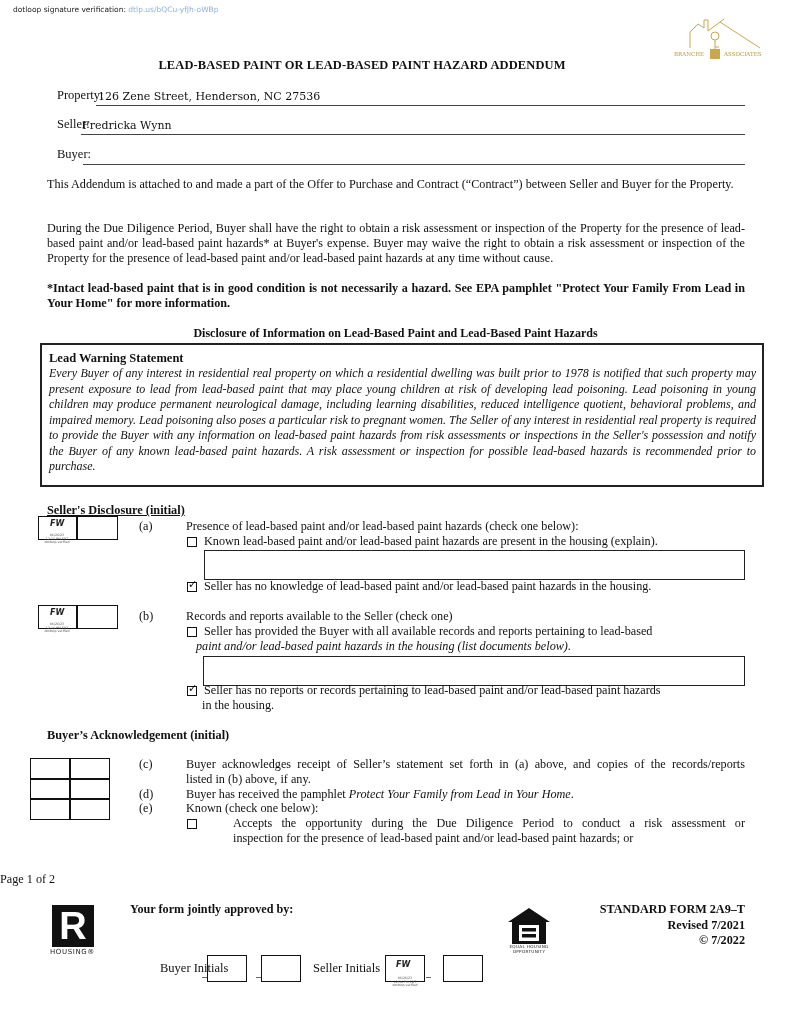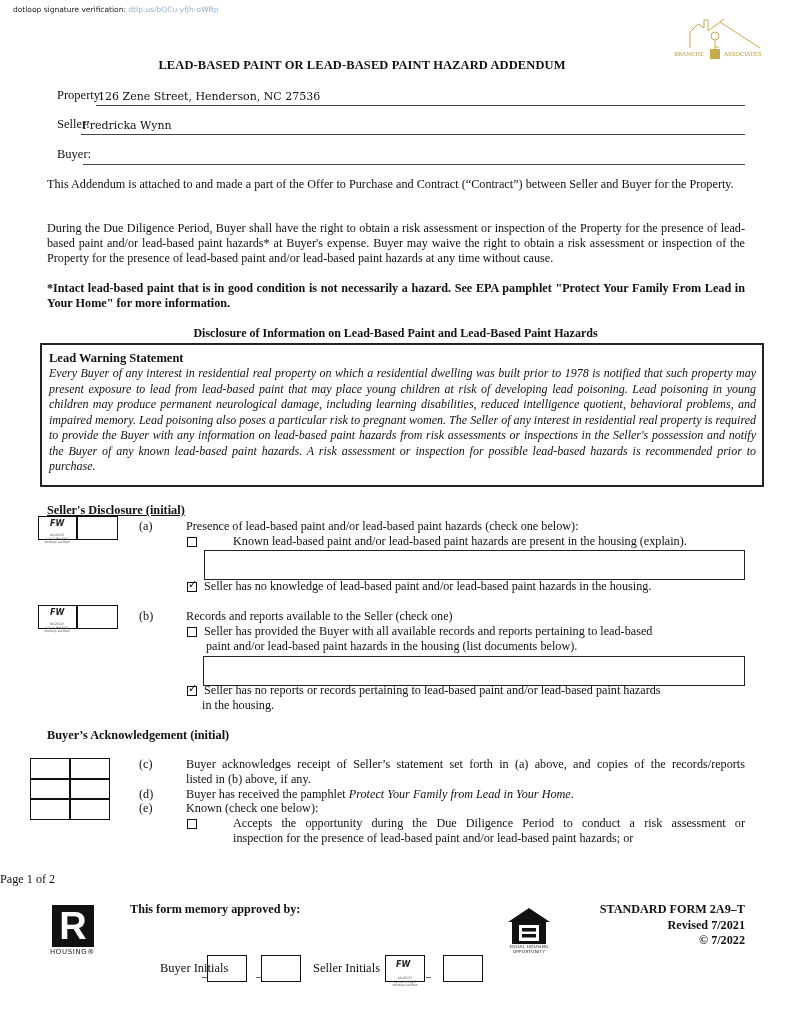--- a/index.html
+++ b/index.html
@@ -120,21 +120,21 @@
 </div>
 <div class="abs sig-meta" style="left:37px; top:534px;">
   <div>06/26/23</div>
   <div>12:16 PM EDT</div>
   <div>dotloop verified</div>
 </div>
 <div class="abs lettr" style="left:139px; top:519px;">(a)</div>
 <div class="abs item-text" style="left:186px; top:519px;">Presence of lead-based paint and/or lead-based paint hazards (check one below):</div>
 
 <div class="abs cb" style="left:187px; top:537px;"></div>
-<div class="abs item-text" style="left:204px; top:534px;margin-left:29px;">Known lead-based paint and/or lead-based paint hazards are present in the housing (explain).</div>
+<div class="abs item-text" style="left:204px; top:534px;">Known lead-based paint and/or lead-based paint hazards are present in the housing (explain).</div>
 <div class="abs explain-box" style="left:204px; top:550px; width:541px;"></div>
 
 <div class="abs cb" style="left:187px; top:582px;">
   <span class="tick">✓</span>
 </div>
 <div class="abs item-text" style="left:204px; top:579px;">Seller has no knowledge of lead-based paint and/or lead-based paint hazards in the housing.</div>
 
 <div class="abs init-pair" style="left:38px; top:605px;">
   <div class="mid"></div>
   <span class="sig-mark">FW</span>
@@ -142,21 +142,21 @@
 <div class="abs sig-meta" style="left:37px; top:623px;">
   <div>06/26/23</div>
   <div>12:16 PM EDT</div>
   <div>dotloop verified</div>
 </div>
 <div class="abs lettr" style="left:139px; top:609px;">(b)</div>
 <div class="abs item-text" style="left:186px; top:609px;">Records and reports available to the Seller (check one)</div>
 
 <div class="abs cb" style="left:187px; top:627px;"></div>
 <div class="abs item-text" style="left:204px; top:624px;">Seller has provided the Buyer with all available records and reports pertaining to lead-based</div>
-<div class="abs item-text" style="left:206px; top:639px;">paint and/or lead-based paint hazards in the housing (list documents below).</div>
+<div class="abs item-text" style="left:196px; top:639px;font-style:italic;">paint and/or lead-based paint hazards in the housing (list documents below).</div>
 <div class="abs explain-box" style="left:203px; top:656px; width:542px;"></div>
 
 <div class="abs cb" style="left:187px; top:686px;">
   <span class="tick">✓</span>
 </div>
 <div class="abs item-text" style="left:204px; top:683px;">Seller has no reports or records pertaining to lead-based paint and/or lead-based paint hazards</div>
 <div class="abs item-text" style="left:202px; top:698px;">in the housing.</div>
 
 <div class="abs sec-head" style="left:47px; top:728px;">Buyer’s Acknowledgement (initial)</div>
 
@@ -181,21 +181,21 @@
 <div class="abs item-text" style="left:233px; top:831px;">inspection for the presence of lead-based paint and/or lead-based paint hazards; or</div>
 
 <div class="abs page-no">Page 1 of 2</div>
 
 <div class="abs realtor">
   <div class="r">R</div>
 </div>
 <div class="abs realtor-lbl">HOUSING®</div>
 
 <div class="abs approved">
-  <div>This form memory approved by:</div>
+  <div>Your form jointly approved by:</div>
 </div>
 
 <svg class="abs eho" viewBox="0 0 50 44">
   <polygon points="25,2 46,16 42,16 42,38 8,38 8,16 4,16" fill="#111"></polygon>
   <rect x="15" y="19" width="20" height="16" fill="#fff"></rect>
   <rect x="18" y="22" width="14" height="3.5" fill="#111"></rect>
   <rect x="18" y="28" width="14" height="3.5" fill="#111"></rect>
 </svg>
 <div class="abs eho-lbl">
   <div>EQUAL HOUSING</div>

